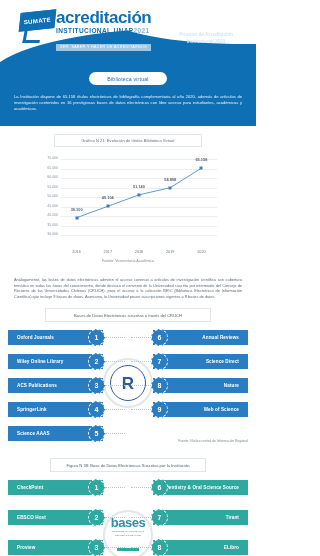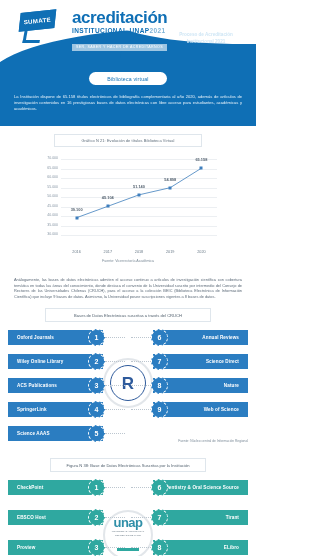--- a/index.html
+++ b/index.html
@@ -41,21 +41,21 @@
   }
   .sumate-tag span{
     color:#fff;font-size:6px;font-weight:bold;letter-spacing:.3px;
     transform:skewX(12deg);
   }
   .sumate-tail{
     position:absolute;left:6px;top:17px;width:14px;height:15px;
     border-left:3px solid #0f6fb5;border-bottom:3px solid #0f6fb5;
     transform:skewX(-10deg);
   }
-  .brand{position:absolute;left:72px;top:9px;z-index:4;}
+  .brand{position:absolute;left:56px;top:9px;z-index:4;}
   .brand-main{
     font-size:17px;font-weight:bold;color:#0f6fb5;letter-spacing:-.4px;line-height:17px;
   }
   .brand-sub{
     font-size:6.5px;font-weight:bold;color:#0f6fb5;letter-spacing:.4px;margin-top:1px;
   }
   .brand-sub em{font-style:normal;color:#7fb4d8;}
   .brand-chip{
     margin-top:2px;background:#9fc6e2;color:#ffffff;
     font-size:3.6px;letter-spacing:.4px;padding:1.5px 4px;display:inline-block;
@@ -277,21 +277,21 @@
       <div class="dnum" style="top: 73px; right: 88px;">9</div>
       <div class="dotline" style="right: 105px; top: 81px; width: 20px;"></div>
     </div>
 
   <div class="mid" style="padding-top:6px">
     <div class="band-title" style="width:150px">Figura N 38: Base de Datos Electrónicas Suscritas por la Institución</div>
   </div>
   <div class="diagram teal" id="diag-inst">
     <div class="hub" style="top:32px">
       <div class="unap-logo">
-        <div class="unap-word">unap</div>
+        <div class="unap-word">bases</div>
         <div class="unap-sub">UNIVERSIDAD ARTURO PRAT</div>
         <div class="unap-sub">DEL ESTADO DE CHILE</div>
         <div class="unap-chip"></div>
       </div>
     </div>
   <div class="dbar left" style="top: 2px;">CheckPoint</div>
       <div class="dnum" style="top: 1px; left: 88px;">1</div>
       <div class="dotline" style="left: 105px; top: 9px; width: 20px;"></div>
       <div class="dbar left" style="top: 32px;">EBSCO Host</div>
       <div class="dnum" style="top: 31px; left: 88px;">2</div>

